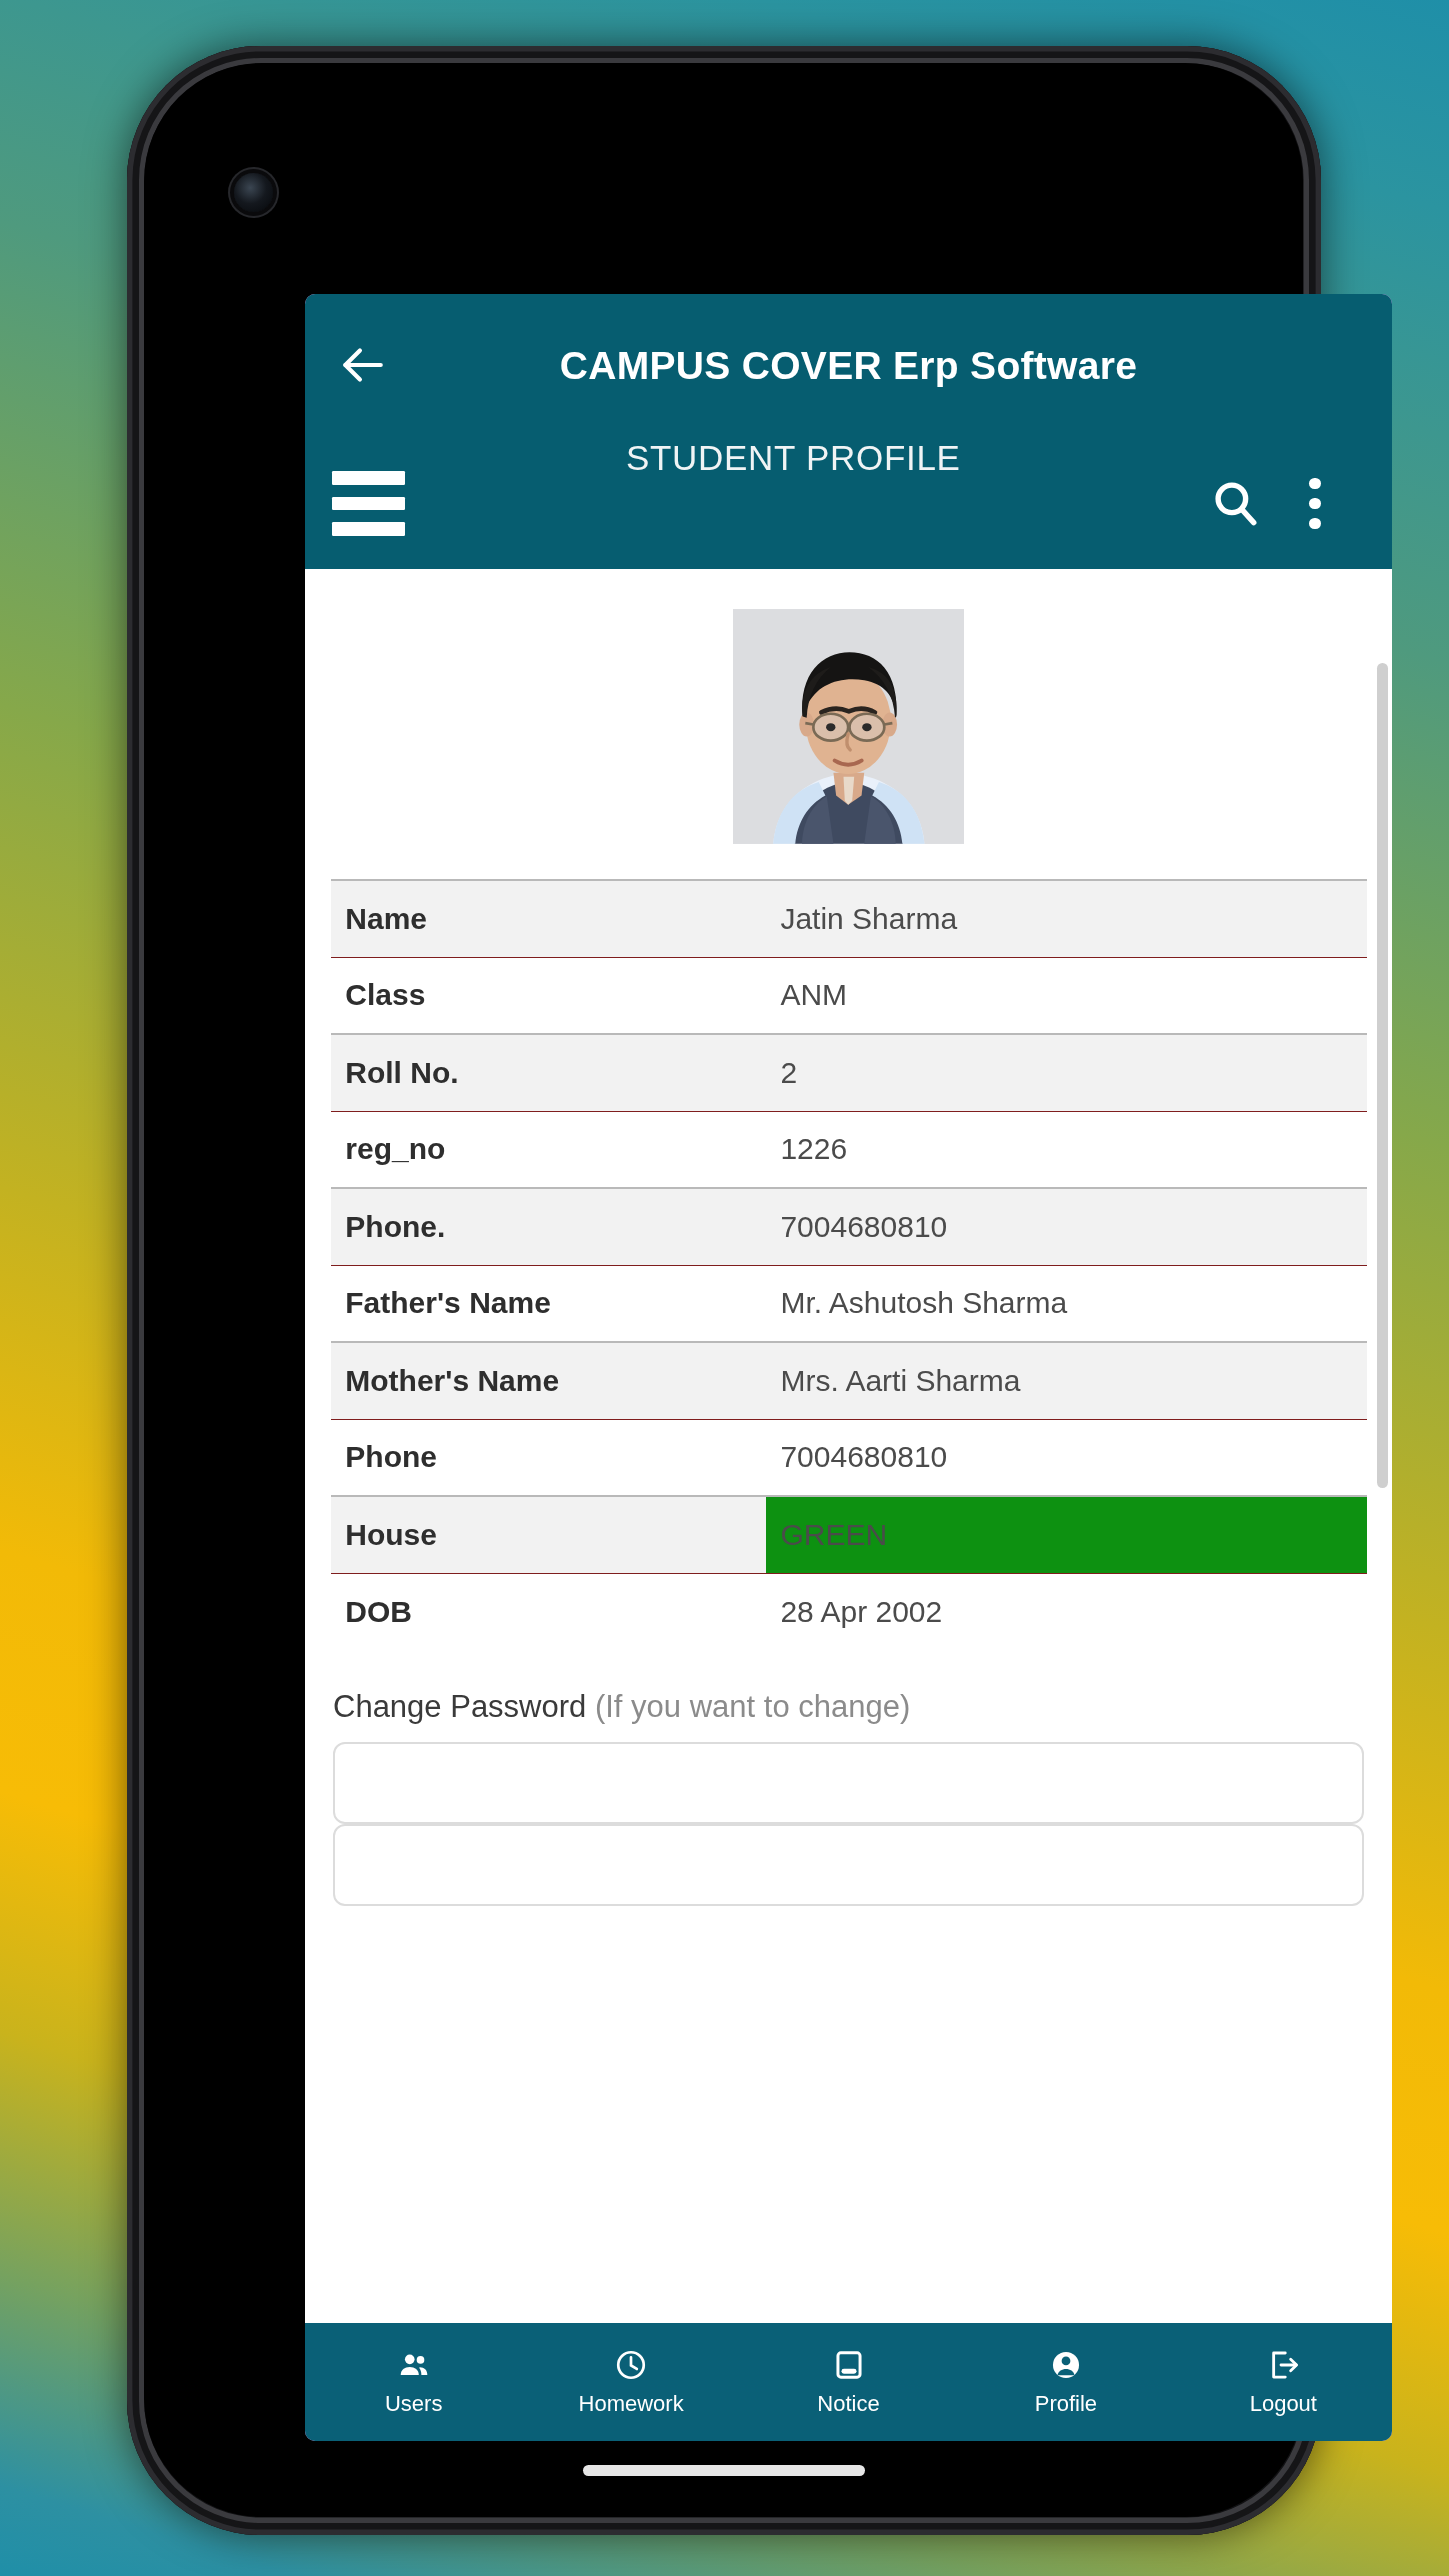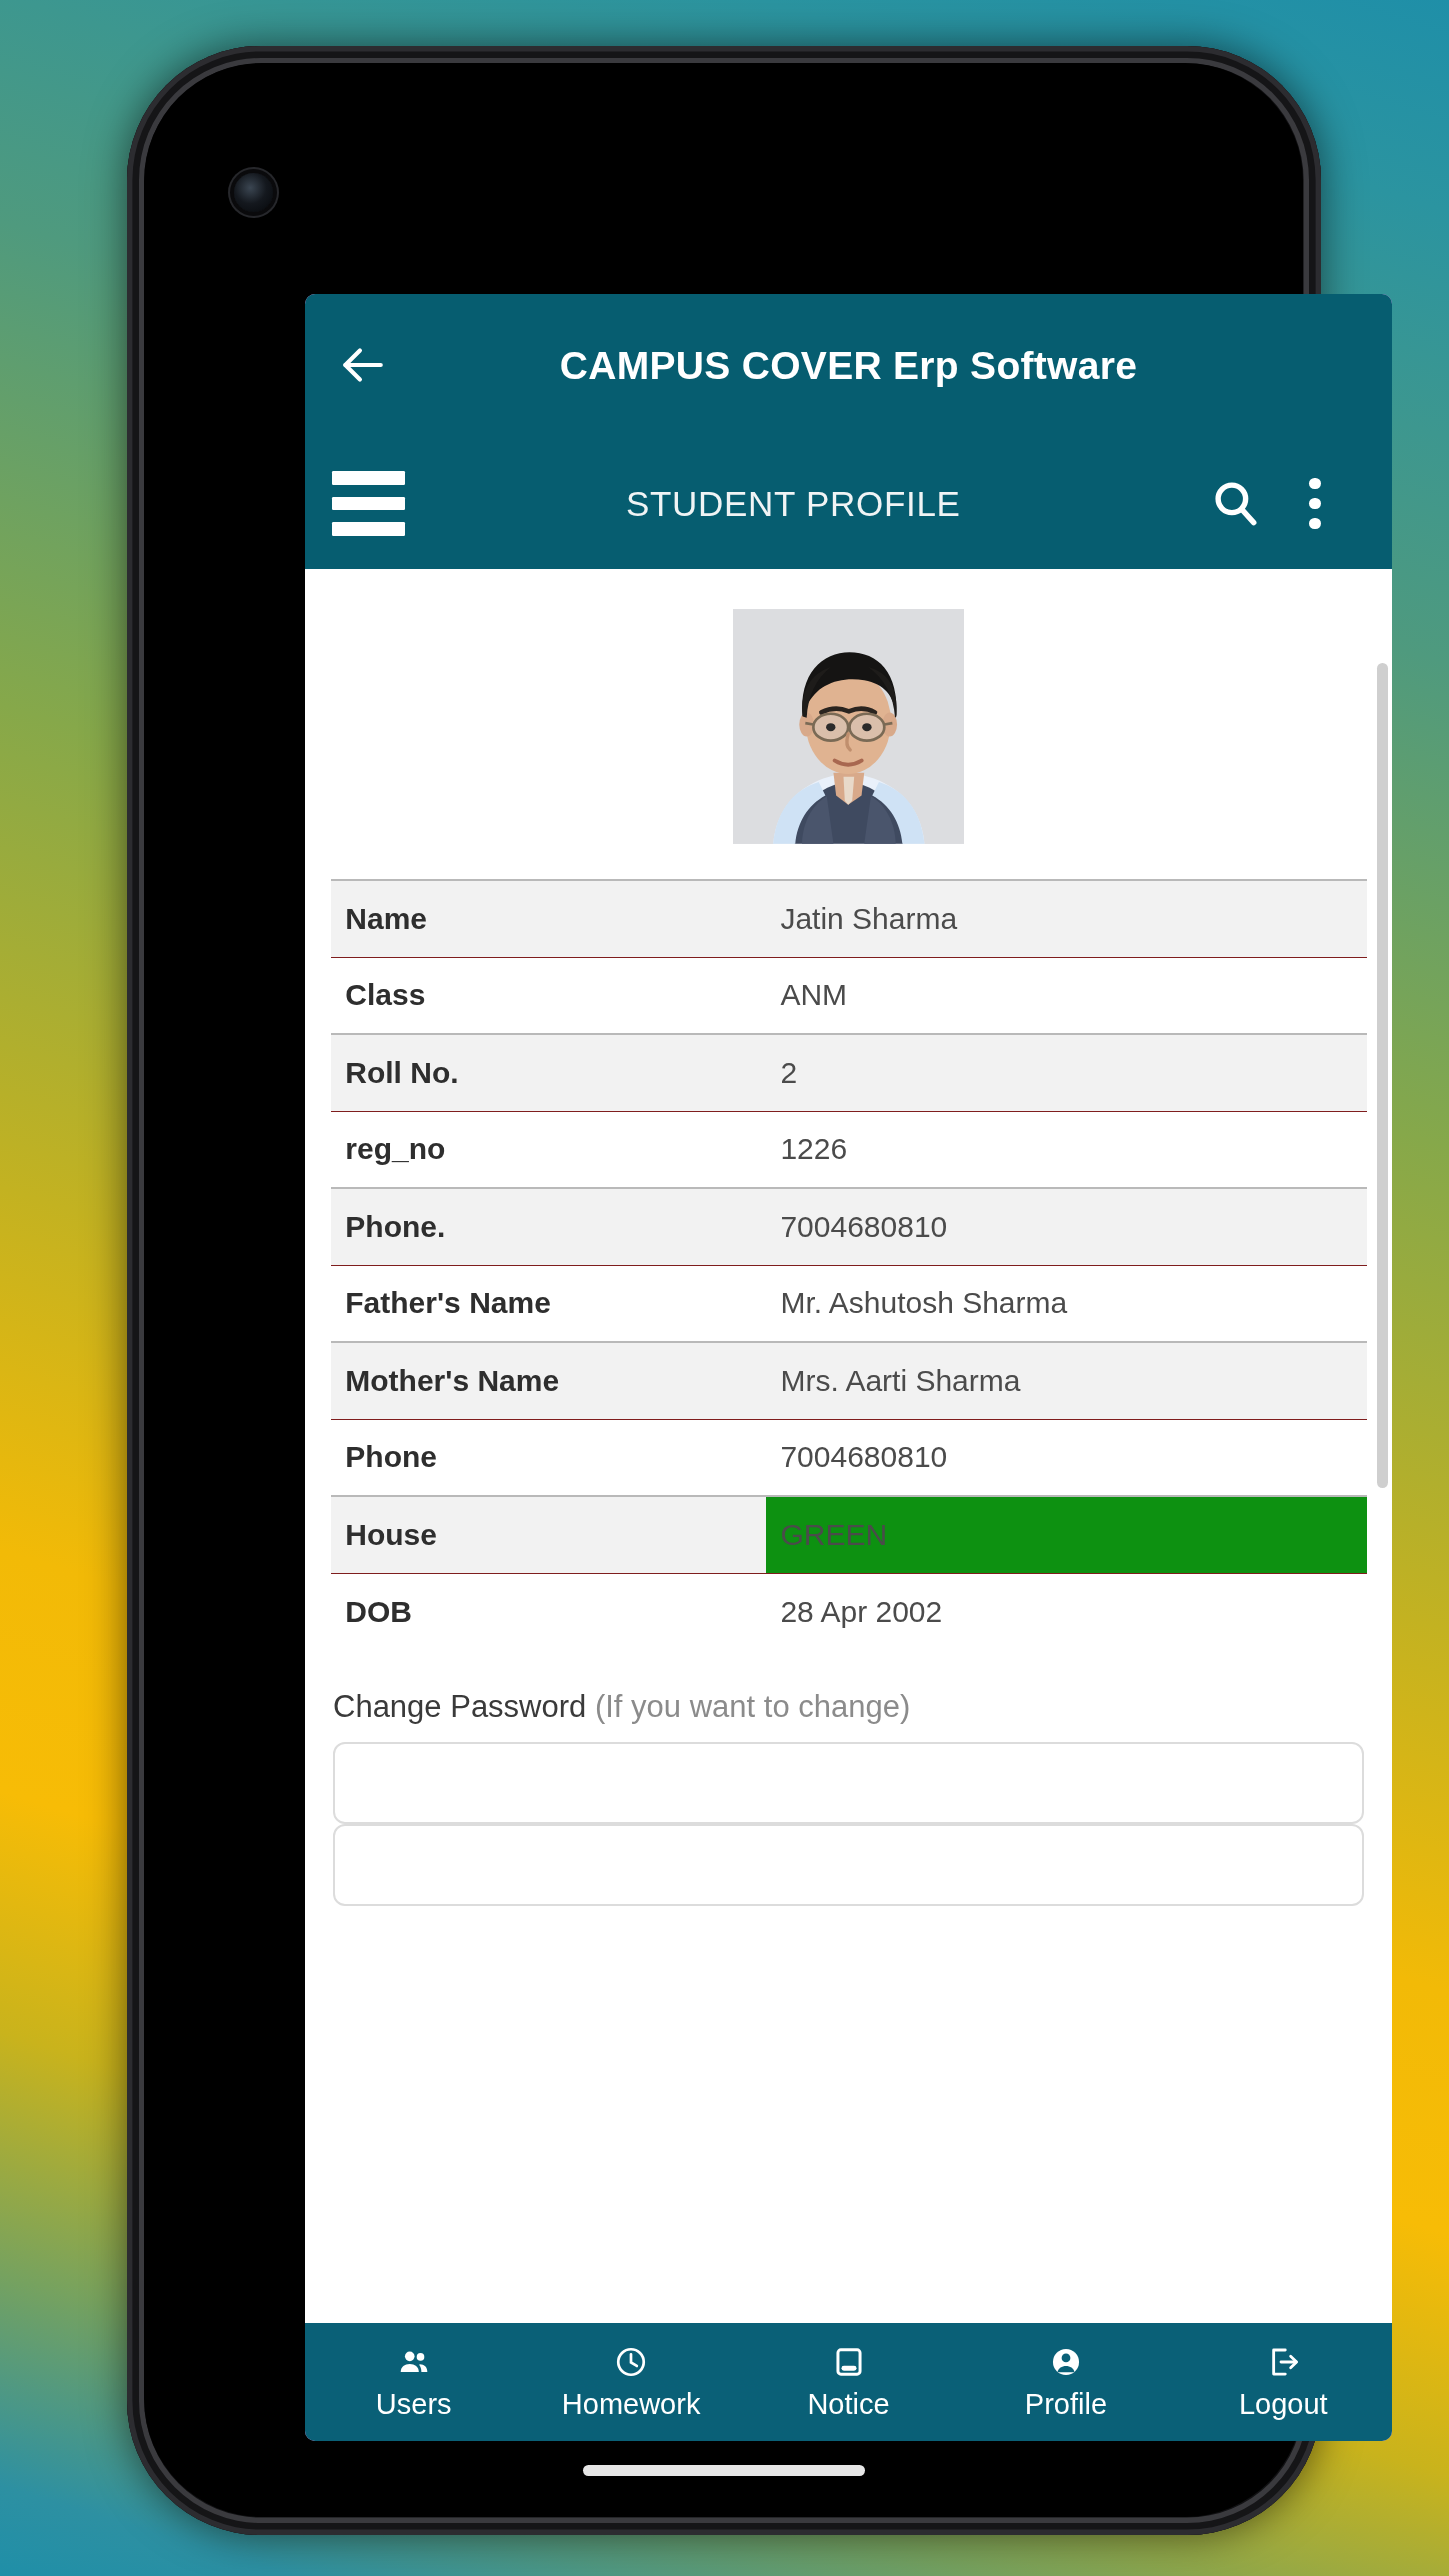--- a/index.html
+++ b/index.html
@@ -112,21 +112,20 @@
     color: #ffffff;
     font-size: 39px;
     font-weight: bold;
     letter-spacing: 0.3px;
     pointer-events: none;
   }
 
   #subbar {
     height: 131px;
     display: flex;
-    align-items: center;
     position: relative;
     padding: 0 40px 0 23px;
   }
   #menu-button {
     width: 81px;
     display: flex;
     flex-direction: column;
     justify-content: center;
     gap: 12px;
     padding: 0 4px;
@@ -250,21 +249,21 @@
   }
   .nav-item {
     flex: 1;
     display: flex;
     flex-direction: column;
     align-items: center;
     justify-content: center;
     gap: 8px;
     color: #ffffff;
   }
-  .nav-label { font-size: 29px; color: #ffffff; }
+  .nav-label { font-size: 22px; color: #ffffff; }
   .nav-icon { height: 36px; display: flex; align-items: center; justify-content: center; }
 
   
   #gesture-bar {
     position: absolute;
     left: 50%;
     transform: translateX(-50%);
     bottom: 59px;
     width: 282px;
     height: 10.7px;

